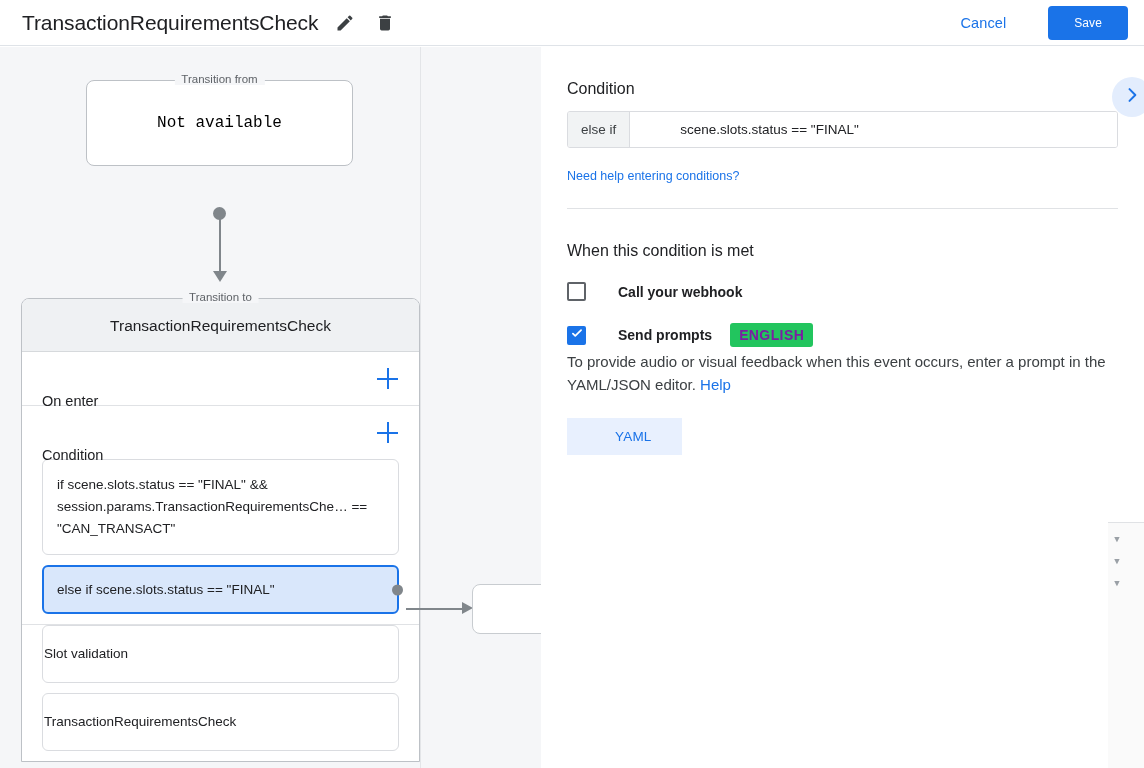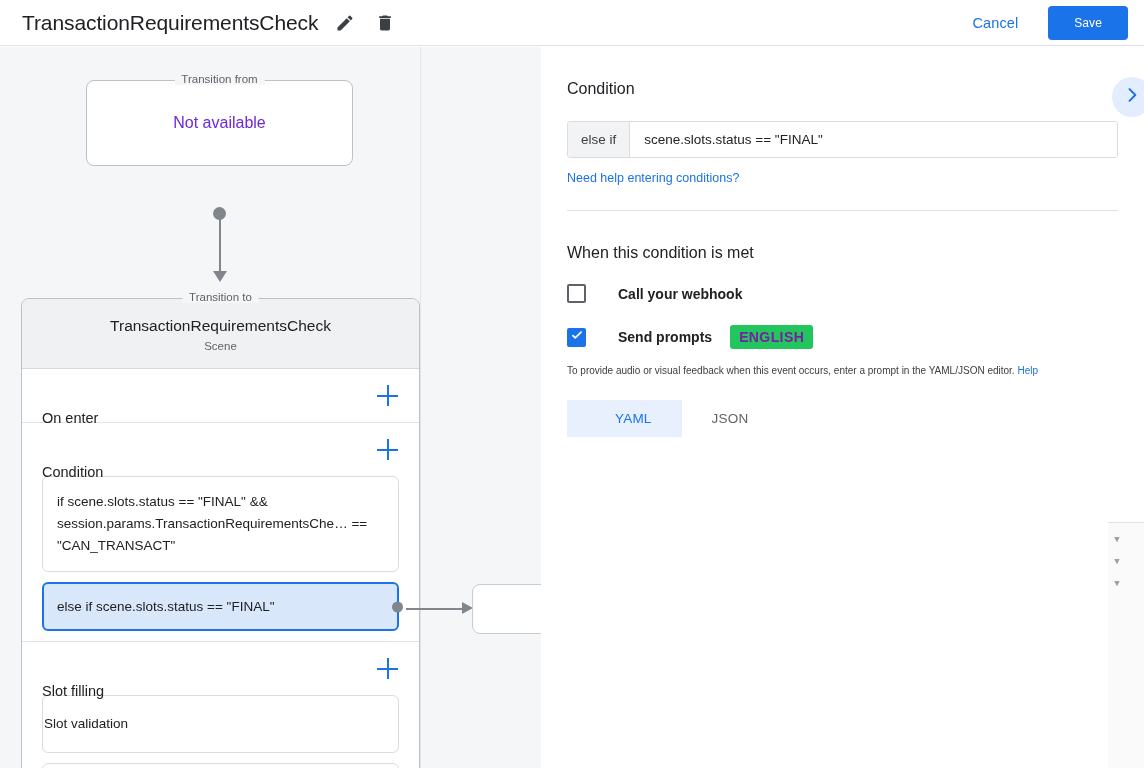--- a/index.html
+++ b/index.html
@@ -23,21 +23,21 @@
     font-size: 21px; color: #202124; letter-spacing: -0.1px;
     white-space: nowrap;
   }
   .hdr-icon-btn {
     width: 26px; height: 26px; margin-left: 14px;
     display: flex; align-items: center; justify-content: center;
     cursor: pointer; border-radius: 50%;
   }
   .hdr-icon-btn svg { display: block; }
   .header-right {
-    margin-left: auto; display: flex; align-items: center; gap: 0;
+    margin-left: auto; display: flex; align-items: center; gap: 12px;
     padding-right: 16px;
   }
   .cancel-btn {
     background: none; border: none; cursor: pointer;
     color: #1a73e8; font-size: 14.5px; font-weight: 500;
     font-family: inherit; padding: 9px 16px; border-radius: 4px;
     letter-spacing: 0.1px;
   }
   .save-btn {
     background: #1a73e8; border: none; cursor: pointer;
@@ -61,21 +61,21 @@
     position: absolute; left: 86px; top: 33px; width: 267px; height: 86px;
     background: #ffffff;
     border: 1px solid #bdc1c6; border-radius: 8px;
     display: flex; align-items: center; justify-content: center;
   }
   .node-legend {
     position: absolute; top: -8px; left: 50%; transform: translateX(-50%);
     background: #f5f6f8; padding: 0 7px;
     font-size: 11.5px; color: #5f6368; white-space: nowrap;
   }
-  .node-from-text { font-size: 16px; color: #6d28d9; }
+  .node-from-text { font-size: 16px; color: #000000; font-family: Liberation Mono, monospace; }
 
   .connector-v {
     position: absolute; left: 219px; top: 165px; width: 2px; height: 65px;
     background: #80868b;
   }
   .connector-dot {
     position: absolute; left: 213px; top: 160px;
     width: 13px; height: 13px; border-radius: 50%; background: #80868b;
   }
   .connector-arrow {
@@ -160,35 +160,36 @@
     position: absolute; left: 541px; top: 47px; width: 603px; height: 721px;
     background: #ffffff; overflow: hidden;
   }
   .panel-sect { padding: 0 26px; }
   .panel-divider { height: 1px; background: #e0e2e5; margin-top: 24px; }
 
   .panel-h {
     font-size: 16px; color: #202124; padding-top: 33px;
   }
   .cond-row {
-    display: flex; margin-top: 23px;
+    display: flex; margin-top: 13px;
     border: 1px solid #dadce0; border-radius: 3px; overflow: hidden;
     height: 37px;
+    gap: 36px;
   }
   .cond-prefix {
     background: #f1f3f4; border-right: 1px solid #dadce0;
     display: flex; align-items: center; padding: 0 13px;
     font-size: 13.5px; color: #3c4043;
   }
   .cond-input {
     flex: 1; border: none; outline: none; background: #ffffff;
     font-family: inherit; font-size: 13.5px; color: #202124; padding: 0 14px;
   }
   .help-link {
-    display: inline-block; margin-top: 13px;
+    display: inline-block; margin-top: 21px;
     font-size: 12.5px; color: #1a73e8; text-decoration: none; cursor: pointer;
   }
 
   .expand-pill {
     position: absolute; right: -8px; top: 30px;
     width: 40px; height: 40px; border-radius: 20px;
     background: #e3edfd;
     display: flex; align-items: center; justify-content: center;
     cursor: pointer;
   }
@@ -202,21 +203,21 @@
     background: #1a73e8; border-color: #1a73e8;
     display: flex; align-items: center; justify-content: center;
   }
   .cb-label { font-size: 14px; color: #202124; font-weight: bold; margin-left: 32px; }
   .lang-badge {
     margin-left: 18px; background: #22c55e; color: #7b1fa2;
     font-size: 14px; font-weight: bold; letter-spacing: 0.4px;
     padding: 4px 9px; border-radius: 3px;
   }
   .helper-text {
-    margin-top: 14px; font-size: 10px; color: #3c4043; line-height: 1.5;
+    margin-top: 4px; font-size: 15px; color: #3c4043; line-height: 1.5;
     max-width: 552px;
   }
   .helper-text a { color: #1a73e8; text-decoration: none; }
 
   .tabs { display: flex; margin-top: 22px; }
   .tab {
     padding: 11px 30px; font-size: 13.5px; color: #5f6368;
     cursor: pointer; font-weight: 500; letter-spacing: 0.2px;
   }
   .tab.active { background: #e8f0fe; color: #1a73e8; padding-left: 48px; }
@@ -277,21 +278,20 @@
   </div>
 
   <div class="connector-dot"></div>
   <div class="connector-v"></div>
   <div class="connector-arrow"></div>
 
   <div class="scene-card">
     <div class="scene-head">
       <div class="scene-legend">Transition to</div>
       <div class="scene-name">TransactionRequirementsCheck</div>
-      <div class="scene-sub">Scene</div>
     </div>
 
     <div class="sect">
       <div class="sect-head">
         <span class="sect-title">On enter</span>
         <span class="plus-btn"></span>
       </div>
     </div>
 
     <div class="sect">
@@ -300,24 +300,20 @@
         <span class="plus-btn"></span>
       </div>
       <div class="chip tall">if scene.slots.status == "FINAL" &amp;&amp; session.params.TransactionRequirementsChe… == "CAN_TRANSACT"</div>
       <div class="chip selected">
         <span>else if scene.slots.status == "FINAL"</span>
         <span class="chip-dot"></span>
       </div>
     </div>
 
     <div class="sect">
-      <div class="sect-head">
-        <span class="sect-title">Slot filling</span>
-        <span class="plus-btn"></span>
-      </div>
       <div class="chip chip-sf">Slot validation</div>
       <div class="chip chip-sf">TransactionRequirementsCheck</div>
     </div>
   </div>
 
   <div class="out-line"></div>
   <div class="out-arrow"></div>
   <div class="out-card"></div>
 </div>
 
@@ -362,21 +358,20 @@
       <span class="lang-badge">ENGLISH</span>
     </div>
 
     <div class="helper-text">
       <span>To provide audio or visual feedback when this event occurs, enter a prompt in the YAML/JSON editor.</span>
       <a>Help</a>
     </div>
 
     <div class="tabs">
       <div class="tab active">YAML</div>
-      <div class="tab">JSON</div>
     </div>
   </div>
 
   <div class="editor">
     <div class="gutter" id="gutter">
         <div class="gline">
           <span class="fold">▼</span>
           <span class="gnum">1</span>
         </div>
         <div class="gline">

